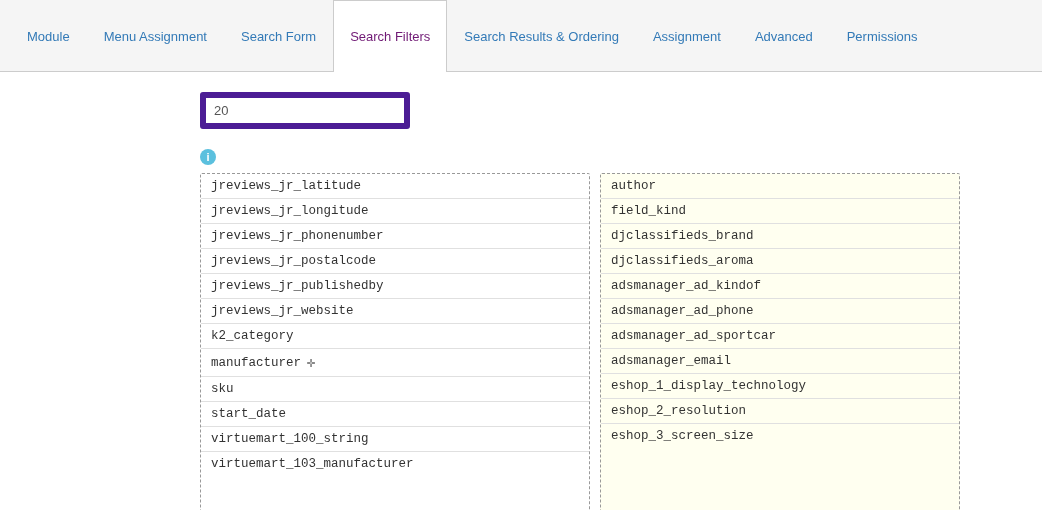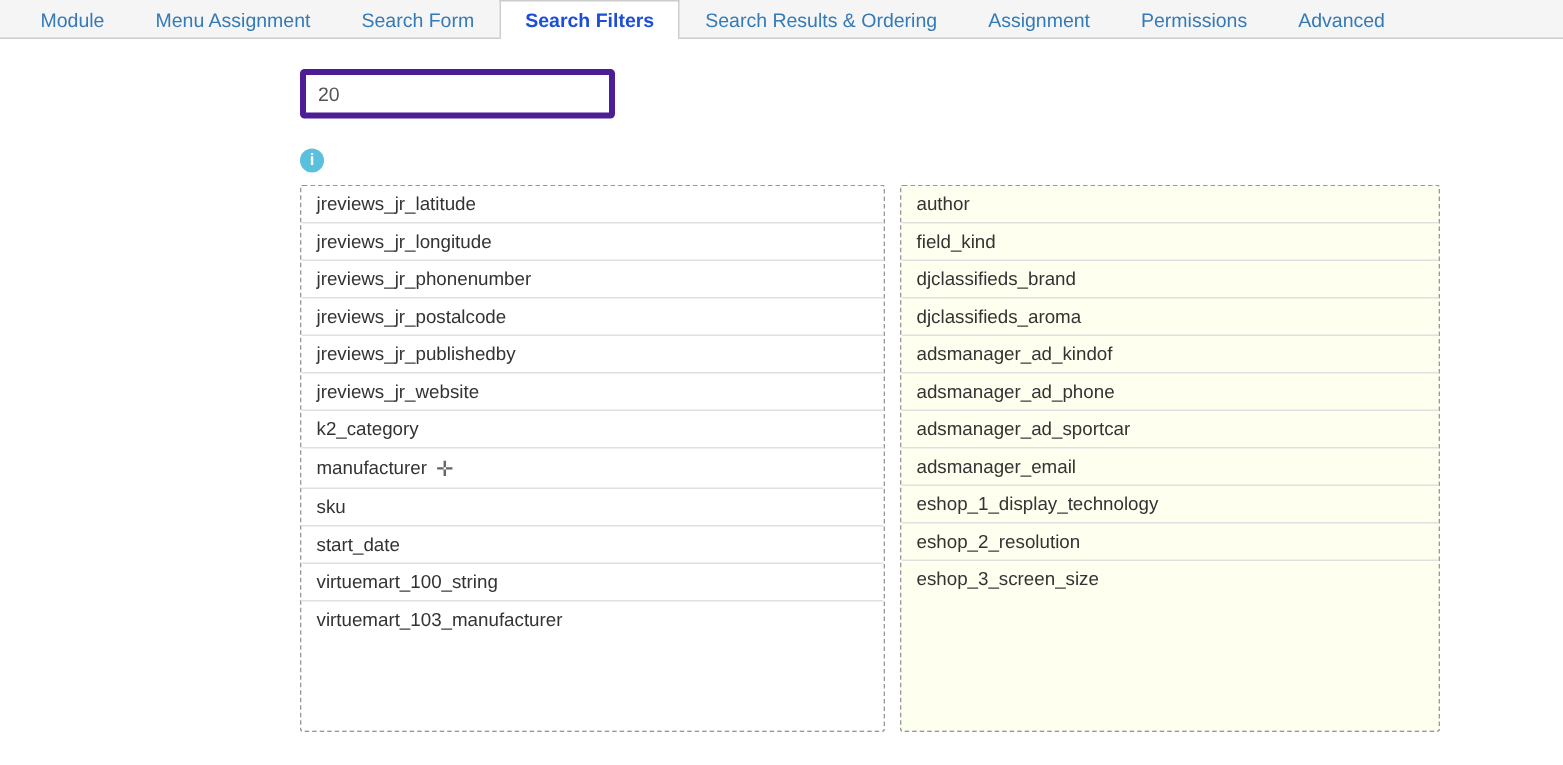--- a/index.html
+++ b/index.html
@@ -14,35 +14,35 @@
     }
 
     
     .tabs-bar {
       display: flex;
       border-bottom: 1px solid #ccc;
       background: #f5f5f5;
       padding: 0 10px;
     }
     .tab {
-      padding: 5px 16px;
+      padding: 28px 16px;
       cursor: pointer;
       border: 1px solid transparent;
       border-bottom: none;
       margin-bottom: -1px;
       color: #337ab7;
       background: transparent;
       font-size: 13px;
       text-decoration: none;
     }
     .tab.active {
       background: #fff;
       border-color: #ccc;
-      color: #1d4ed8;
-      font-weight: bold;
+      color: #701a75;
+      font-weight: normal;
     }
 
     
     .content {
       padding: 20px 20px;
     }
 
     
     .form-row {
       display: flex;
@@ -51,21 +51,21 @@
     }
     .form-label {
       width: 180px;
       font-size: 13px;
       color: #333;
       flex-shrink: 0;
     }
     .form-input {
       width: 210px;
       padding: 5px 8px;
-      border: 4px solid #4c1d95;
+      border: 6px solid #4c1d95;
       border-radius: 3px;
       font-size: 13px;
       color: #555;
     }
 
     
     .filters-row {
       display: flex;
       align-items: flex-start;
     }
@@ -124,20 +124,21 @@
 
     .list-item {
       padding: 5px 10px;
       border-bottom: 1px solid #e0e0e0;
       cursor: grab;
       font-size: 12.5px;
       color: #333;
       display: flex;
       align-items: center;
       gap: 6px;
+      font-family: Liberation Mono, monospace;
     }
     .list-item:last-child {
       border-bottom: none;
     }
 
     .move-icon {
       color: #666;
       font-size: 14px;
     }
 
@@ -157,22 +158,22 @@
 </head>
 <body>
 
 <div class="tabs-bar">
 <div class="tab">Module</div>
     <div class="tab">Menu Assignment</div>
     <div class="tab">Search Form</div>
     <div class="tab active">Search Filters</div>
     <div class="tab">Search Results &amp; Ordering</div>
     <div class="tab">Assignment</div>
+    <div class="tab">Advanced</div>
     <div class="tab">Permissions</div>
-    <div class="tab">Advanced</div>
   </div>
 
 <div class="content">
 
   <div class="form-row">
     <div class="form-label"></div>
     <input class="form-input" type="text" value="20" style="">
   </div>
 
   <div class="filters-row">

